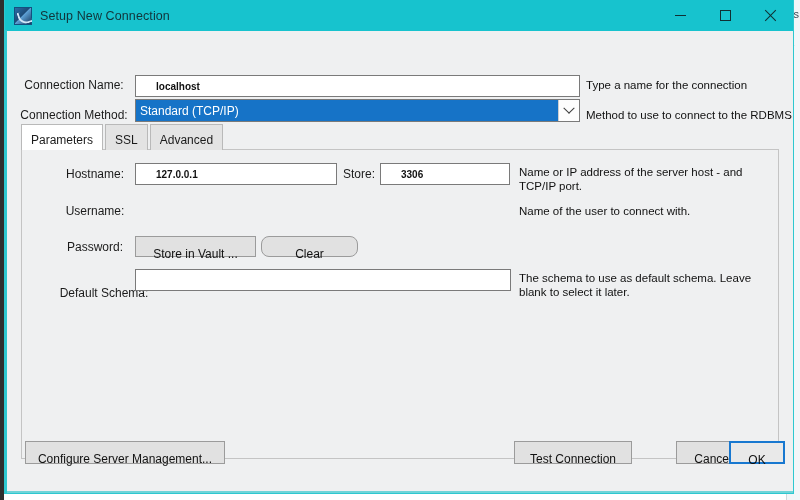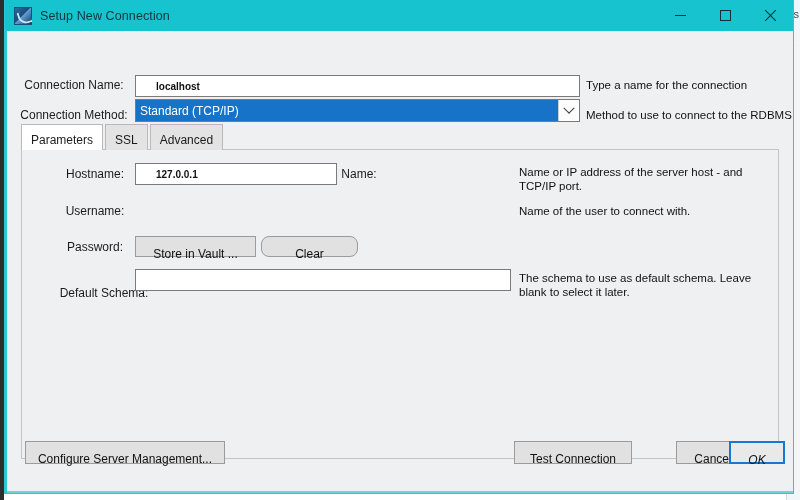--- a/index.html
+++ b/index.html
@@ -254,21 +254,20 @@
   }
   #btn-configure {
     position:absolute; left:20px; top:8px; width:200px; height:23px;
   }
   #btn-test { position:absolute; left:509px; top:8px; width:118px; height:23px; }
   #btn-cancel { position:absolute; left:671px; top:8px; width:74px; height:23px; }
   #btn-ok {
     position:absolute; left:724px; top:8px; width:56px; height:23px;
     border: 2px solid #1878d0;
     background: #e9e9e9;
-    font-style: italic;
   }
   #bottom-teal {
     position:absolute; left:0; right:0; bottom:0; height:2px;
     background: #6fd4d8;
   }
 </style>
 </head>
 <body>
 
 <div id="desktop">
@@ -317,21 +316,22 @@
       <div id="tabs">
         <div class="tab active">Parameters</div>
         <div class="tab">SSL</div>
         <div class="tab">Advanced</div>
       </div>
 
       <div id="tab-panel"></div>
 
       <div class="label" id="lbl-hostname">Hostname:</div>
       <input class="txt" id="input-hostname" type="text" value="127.0.0.1" style="">
-      <div class="label" id="lbl-port">Name:</div>
+      <div class="label" id="lbl-port">Store:</div>
+      <input class="txt" id="input-port" type="text" value="3306" style="">
       <div class="helptext" id="help-hostport">Name or IP address of the server host - and
 TCP/IP port.</div>
 
       <div class="label" id="lbl-username">Username:</div>
       <div class="helptext" id="help-username">Name of the user to connect with.</div>
 
       <div class="label" id="lbl-password">Password:</div>
       <button class="btn" id="btn-vault">Store in Vault ...</button>
       <button class="btn" id="btn-clear">Clear</button>
 

